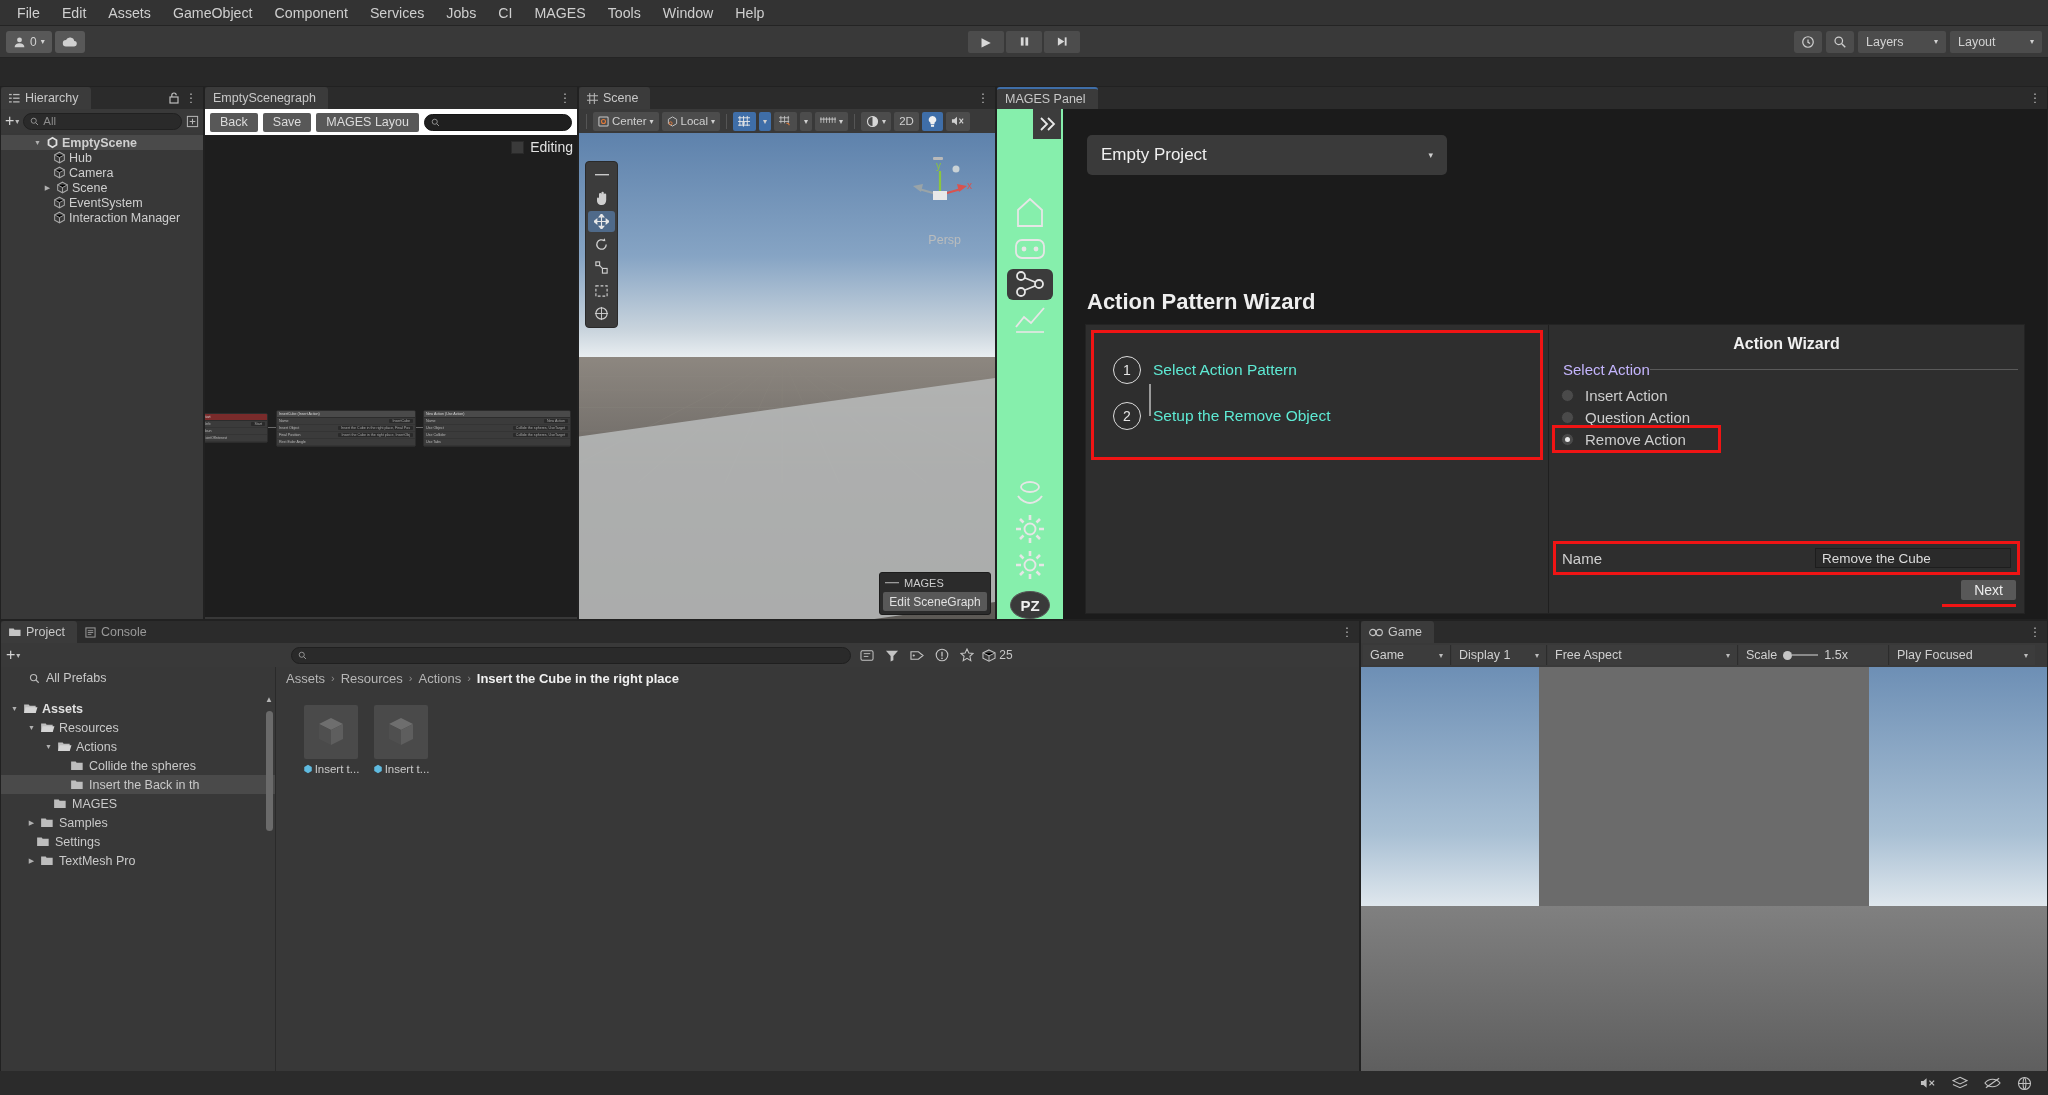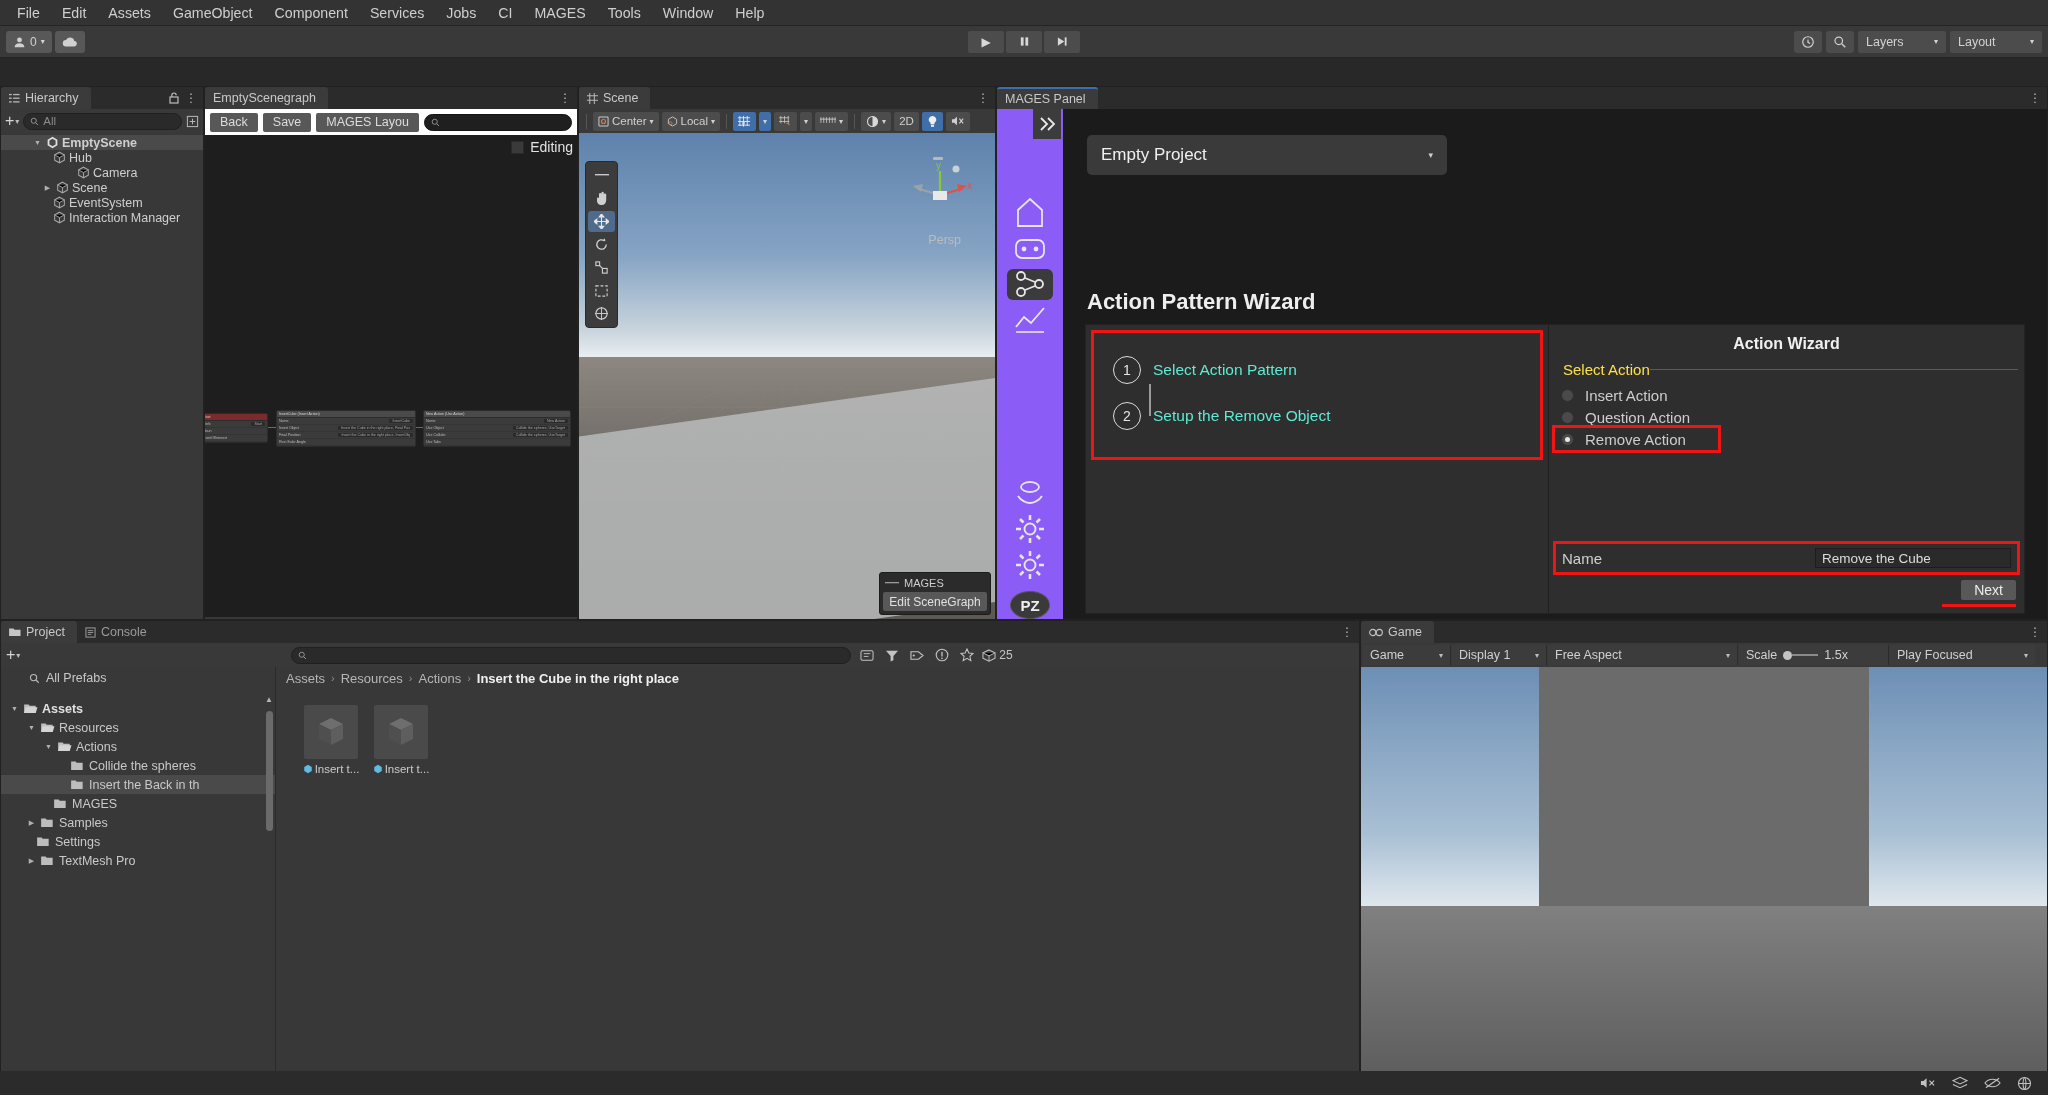--- a/index.html
+++ b/index.html
@@ -176,21 +176,21 @@
   .mages-overlay .mo-btn {
     background: #585858; border-radius: 2px; height: 19px; display: flex; align-items: center;
     justify-content: center; font-size: 12px; color: #e0e0e0;
   }
 
   
   #magespanel { left: 996px; top: 0; width: 1052px; height: 534px; }
   .mp-tab { background: #3b3b3b; border-top: 2px solid #3f6ea8; }
   .mp-body { position: relative; height: 510px; background: #1b1b1b; display: flex; }
   .mp-rail {
-    width: 66px; background: #8b5cf6; display: flex; flex-direction: column;
+    width: 66px; background: #86efac; display: flex; flex-direction: column;
     align-items: center; position: relative;
   }
   .rail-collapse {
     position: absolute; left: 36px; top: 0; width: 28px; height: 30px; background: #3c3c3c;
     display: flex; align-items: center; justify-content: center; font-size: 18px; color: #e8e8e8;
   }
   .rail-icon {
     width: 46px; height: 46px; margin-top: 4px; display: flex; align-items: center;
     justify-content: center; color: #e6e6e6; border-radius: 6px;
   }
@@ -223,21 +223,21 @@
     width: 28px; height: 28px; border: 1.6px solid #dcdcdc; border-radius: 50%;
     display: flex; align-items: center; justify-content: center; font-size: 14px; color: #e6e6e6;
     flex: none; background: #2e2e2e;
   }
   .step-label { font-size: 15.5px; color: #5eead4; }
   .step-connector { position: absolute; left: 58px; width: 1.5px; background: #9a9a9a; }
   .wizard-pane { flex: 1; border-left: 1px solid #1f1f1f; position: relative; }
   .wz-title { text-align: center; font-size: 16px; font-weight: bold; color: #f0f0f0; padding: 10px 0 8px; }
   .wz-group { margin: 0 6px; position: relative; }
   .wz-legend {
-    display: flex; align-items: center; gap: 0; font-size: 15px; color: #fde047; padding-left: 8px;
+    display: flex; align-items: center; gap: 0; font-size: 15px; color: #c4b5fd; padding-left: 8px;
   }
   .wz-legend .rule { flex: 1; height: 1px; background: #5a5a5a; }
   .radio-row {
     display: flex; align-items: center; gap: 11px; padding-left: 6px; height: 22px;
     font-size: 15px; color: #cdcdcd; position: relative;
   }
   .radio {
     width: 13px; height: 13px; border-radius: 50%; background: #4a4a4a; border: 1px solid #2e2e2e;
     flex: none; display: flex; align-items: center; justify-content: center;
   }
@@ -480,21 +480,21 @@
         </div>
         <div class="hier-row" style="padding-left:52px">
           <span class="ico cube-ico">
             <svg width="13" height="13" viewBox="0 0 14 14">
                 <path d="M7 1.3 L12.2 4.2 L12.2 9.8 L7 12.7 L1.8 9.8 L1.8 4.2 Z" fill="none" stroke="#a8a8a8" stroke-width="1.1"></path>
                 <path d="M1.8 4.2 L7 7 L12.2 4.2 M7 7 L7 12.7" stroke="#a8a8a8" stroke-width="1"></path>
               </svg>
           </span>
           <span>Hub</span>
         </div>
-        <div class="hier-row" style="padding-left:76px">
+        <div class="hier-row" style="padding-left:52px">
           <span class="ico cube-ico">
             <svg width="13" height="13" viewBox="0 0 14 14">
                 <path d="M7 1.3 L12.2 4.2 L12.2 9.8 L7 12.7 L1.8 9.8 L1.8 4.2 Z" fill="none" stroke="#a8a8a8" stroke-width="1.1"></path>
                 <path d="M1.8 4.2 L7 7 L12.2 4.2 M7 7 L7 12.7" stroke="#a8a8a8" stroke-width="1"></path>
               </svg>
           </span>
           <span>Camera</span>
         </div>
         <div class="hier-row" style="padding-left:41px">
           <span class="tri">▶</span>

